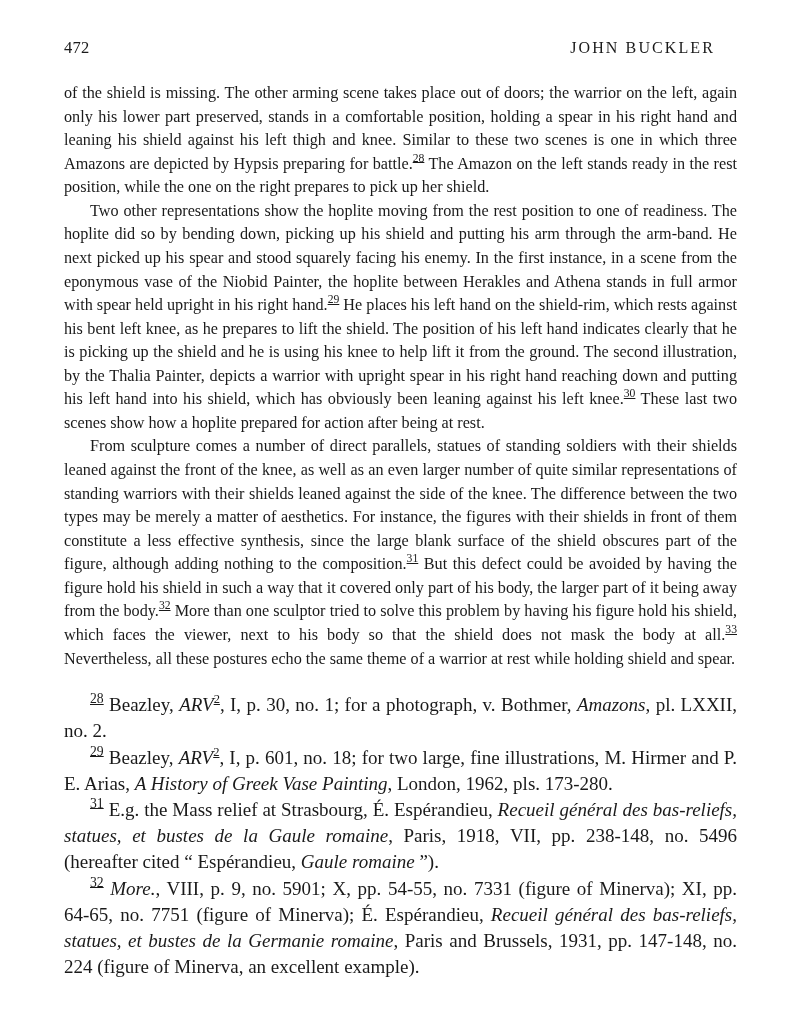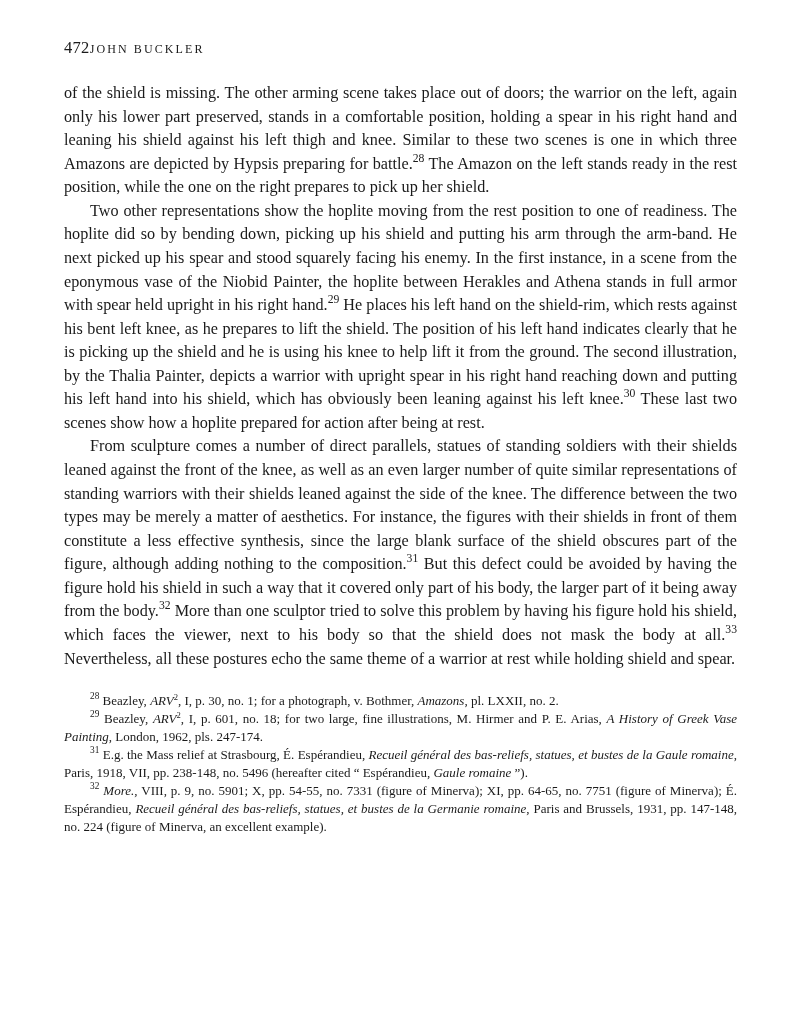--- a/index.html
+++ b/index.html
@@ -26,52 +26,53 @@
     align-items: baseline;
     height: 28px;
     margin-bottom: 16px;
   }
   .page-number {
     font-size: 16.5px;
     letter-spacing: 0.3px;
   }
   .head-title {
     flex: 1;
-    text-align: left;
-    font-size: 12px;
+    text-align: right;
+    font-size: 16px;
     letter-spacing: 2.1px;
     padding-right: 22px;
   }
   .body-text {
     font-size: 16.2px;
     line-height: 1.455;
     text-align: justify;
     text-justify: inter-word;
     hyphens: none;
   }
   .body-text p {
     margin: 0;
   }
   .body-text p.indent {
     text-indent: 26px;
   }
   .footnotes {
     margin-top: 21px;
-    font-size: 13px;
+    font-size: 19px;
     line-height: 1.38;
     text-align: justify;
   }
   .footnotes p {
     margin: 0;
     text-indent: 26px;
   }
   sup {
     font-size: 0.66em;
     line-height: 0;
     vertical-align: 0.62em;
+    text-decoration: underline;
   }
   .fn-num {
     font-size: 0.72em;
     line-height: 0;
     vertical-align: 0.62em;
   }
   i {
     font-style: italic;
   }
 </style>
@@ -90,18 +91,18 @@
     <p><span>of the shield is missing.  The other arming scene takes place out of doors; the warrior on the left, again only his lower part preserved, stands in a comfortable position, holding a spear in his right hand and leaning his shield against his left thigh and knee.  Similar to these two scenes is one in which three Amazons are depicted by Hypsis preparing for battle.</span><sup class="fn-num">28</sup><span>  The Amazon on the left stands ready in the rest position, while the one on the right prepares to pick up her shield.</span></p>
 
     <p class="indent"><span>Two other representations show the hoplite moving from the rest position to one of readiness.  The hoplite did so by bending down, picking up his shield and putting his arm through the arm-band.  He next picked up his spear and stood squarely facing his enemy.  In the first instance, in a scene from the eponymous vase of the Niobid Painter, the hoplite between Herakles and Athena stands in full armor with spear held upright in his right hand.</span><sup class="fn-num">29</sup><span>  He places his left hand on the shield-rim, which rests against his bent left knee, as he prepares to lift the shield.  The position of his left hand indicates clearly that he is picking up the shield and he is using his knee to help lift it from the ground.  The second illustration, by the Thalia Painter, depicts a warrior with upright spear in his right hand reaching down and putting his left hand into his shield, which has obviously been leaning against his left knee.</span><sup class="fn-num">30</sup><span>  These last two scenes show how a hoplite prepared for action after being at rest.</span></p>
 
     <p class="indent"><span>From sculpture comes a number of direct parallels, statues of standing soldiers with their shields leaned against the front of the knee, as well as an even larger number of quite similar representations of standing warriors with their shields leaned against the side of the knee.  The difference between the two types may be merely a matter of aesthetics.  For instance, the figures with their shields in front of them constitute a less effective synthesis, since the large blank surface of the shield obscures part of the figure, although adding nothing to the composition.</span><sup class="fn-num">31</sup><span>  But this defect could be avoided by having the figure hold his shield in such a way that it covered only part of his body, the larger part of it being away from the body.</span><sup class="fn-num">32</sup><span>  More than one sculptor tried to solve this problem by having his figure hold his shield, which faces the viewer, next to his body so that the shield does not mask the body at all.</span><sup class="fn-num">33</sup><span>  Nevertheless, all these postures echo the same theme of a warrior at rest while holding shield and spear.</span></p>
 
   </div>
 
   <div class="footnotes" id="footnotes">
       <p><sup class="fn-num">28</sup> <span>Beazley, </span><i>ARV</i><sup>2</sup><span>, I, p. 30, no. 1; for a photograph, v. Bothmer, </span><i>Amazons</i><span>, pl. LXXII, no. 2.</span></p>
-      <p><sup class="fn-num">29</sup> <span>Beazley, </span><i>ARV</i><sup>2</sup><span>, I, p. 601, no. 18; for two large, fine illustrations, M. Hirmer and P. E. Arias, </span><i>A History of Greek Vase Painting</i><span>, London, 1962, pls. 247-174.</span></p>
+      <p><sup class="fn-num">29</sup> <span>Beazley, </span><i>ARV</i><sup>2</sup><span>, I, p. 601, no. 18; for two large, fine illustrations, M. Hirmer and P. E. Arias, </span><i>A History of Greek Vase Painting</i><span>, London, 1962, pls. 173-280.</span></p>
       <p><sup class="fn-num">31</sup> <span>E.g. the Mass relief at Strasbourg, É. Espérandieu, </span><i>Recueil général des bas-reliefs, statues, et bustes de la Gaule romaine</i><span>, Paris, 1918, VII, pp. 238-148, no. 5496 (hereafter cited “ Espérandieu, </span><i>Gaule romaine</i><span> ”).</span></p>
       <p><sup class="fn-num">32</sup> <i>More.</i><span>, VIII, p. 9, no. 5901; X, pp. 54-55, no. 7331 (figure of Minerva); XI, pp. 64-65, no. 7751 (figure of Minerva); É. Espérandieu, </span><i>Recueil général des bas-reliefs, statues, et bustes de la Germanie romaine</i><span>, Paris and Brussels, 1931, pp. 147-148, no. 224 (figure of Minerva, an excellent example).</span></p>
     </div>
 
 </div>
 
 </body></html>

